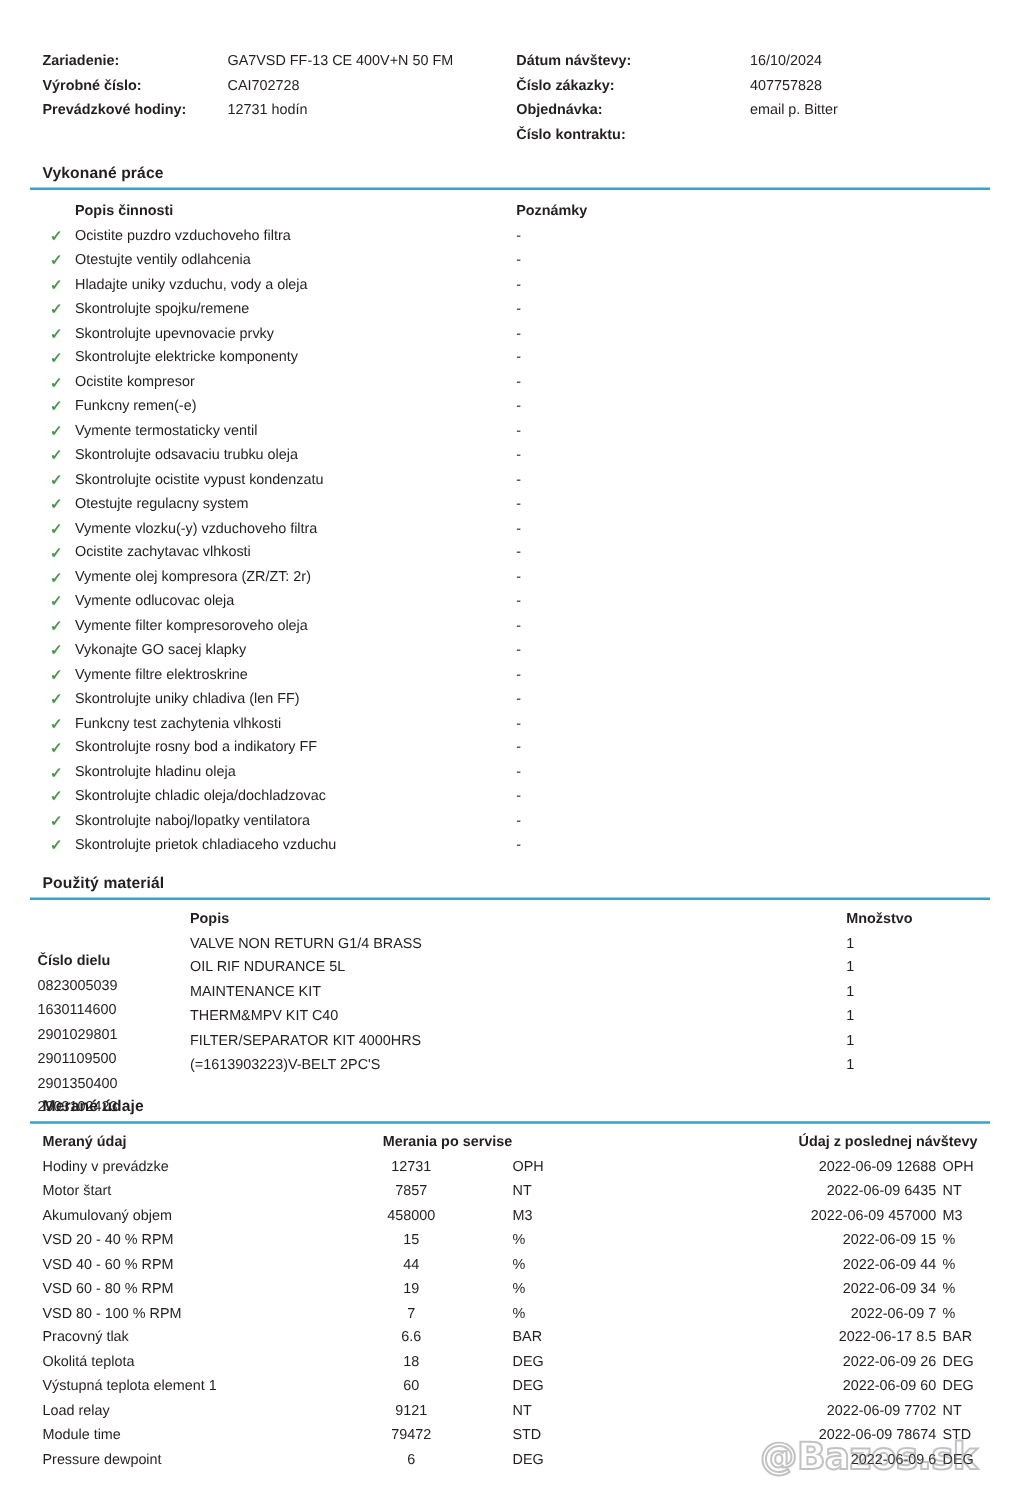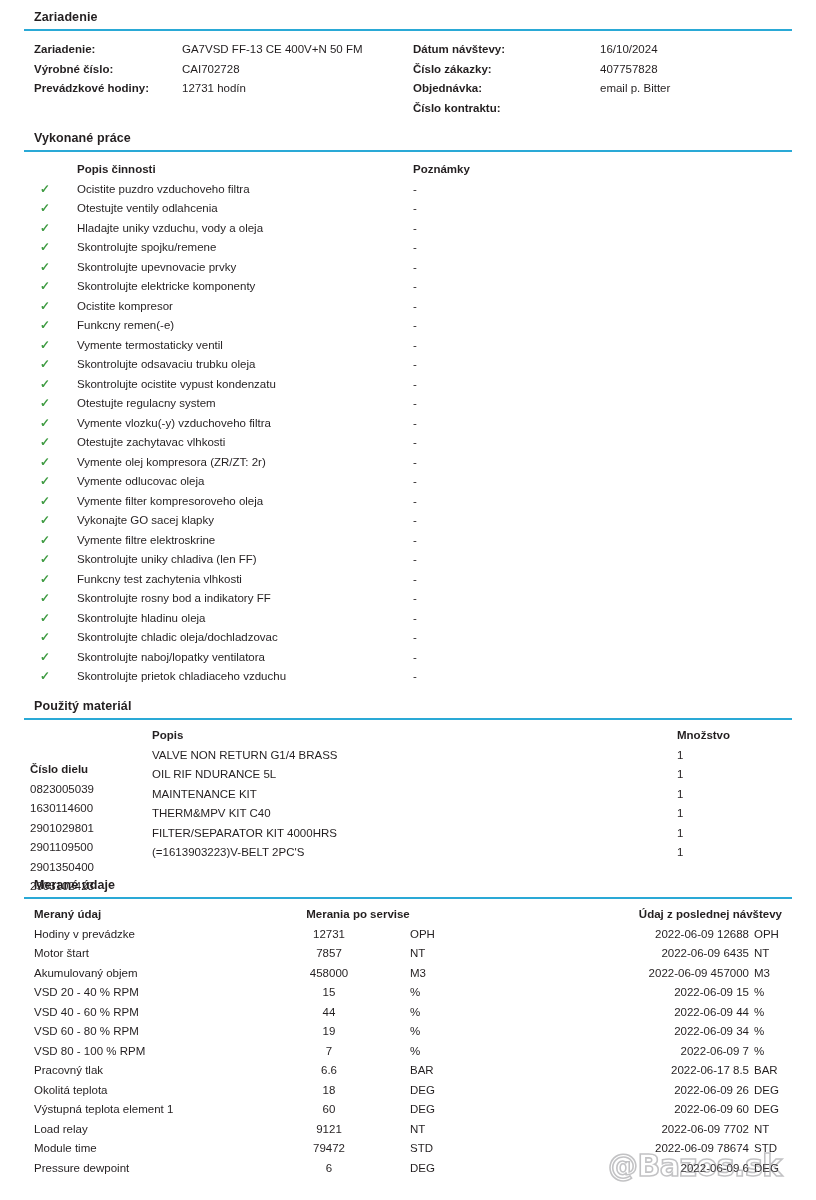--- a/index.html
+++ b/index.html
@@ -67,21 +67,21 @@
 
   
   .chk {
     left: 38px;
     width: 14px;
     text-align: center;
     color: #3f9b42;
     font-size: 12px;
     font-weight: bold;
   }
-  .work-desc { left: 60px; margin-left: 17px; }
+  .work-desc { left: 60px; }
   .work-note { left: 413px; }
 
   
   .mat-num  { left: 30px; margin-top: 34px; }
   .mat-desc { left: 152px; }
   .mat-qty  { left: 677px; }
 
   
   .mes-name { left: 34px; }
   .mes-val  { left: 249px; width: 160px; text-align: center; }
@@ -102,24 +102,20 @@
     font-family: "DejaVu Sans", sans-serif;
     pointer-events: none;
     white-space: nowrap;
   }
 </style>
 </head>
 <body>
 
 <div class="page">
 
-  <div class="section" style="top:10px;">
-    <div class="section-title">Zariadenie</div>
-    <div class="section-rule"></div>
-  </div>
   <div class="rowblock" id="device-rows" style="top:40px;">
       <div class="row">
         <span class="cell dev-label">Zariadenie:</span>
         <span class="cell dev-value">GA7VSD FF-13 CE 400V+N 50 FM</span>
         <span class="cell dev-label2">Dátum návštevy:</span>
         <span class="cell dev-value2">16/10/2024</span>
       </div>
       <div class="row">
         <span class="cell dev-label">Výrobné číslo:</span>
         <span class="cell dev-value">CAI702728</span>
@@ -207,21 +203,21 @@
         <span class="cell work-desc">Otestujte regulacny system</span>
         <span class="cell work-note">-</span>
       </div>
       <div class="row">
         <span class="cell chk" style="color: rgb(63, 155, 66);">✓</span>
         <span class="cell work-desc">Vymente vlozku(-y) vzduchoveho filtra</span>
         <span class="cell work-note">-</span>
       </div>
       <div class="row">
         <span class="cell chk" style="color: rgb(63, 155, 66);">✓</span>
-        <span class="cell work-desc">Otestujte zachytavac vlhkosti</span>
+        <span class="cell work-desc">Ocistite zachytavac vlhkosti</span>
         <span class="cell work-note">-</span>
       </div>
       <div class="row">
         <span class="cell chk" style="color: rgb(63, 155, 66);">✓</span>
         <span class="cell work-desc">Vymente olej kompresora (ZR/ZT: 2r)</span>
         <span class="cell work-note">-</span>
       </div>
       <div class="row">
         <span class="cell chk" style="color: rgb(63, 155, 66);">✓</span>
         <span class="cell work-desc">Vymente odlucovac oleja</span>

